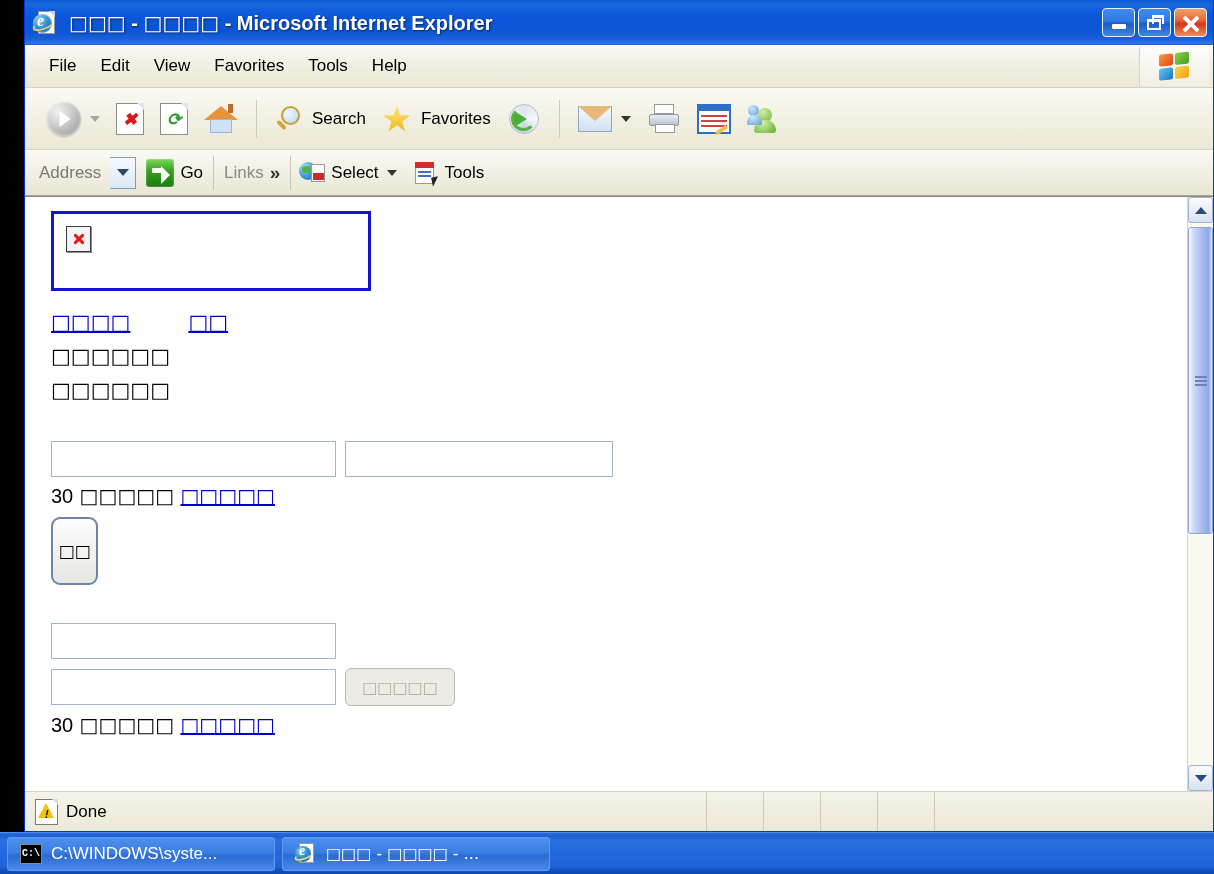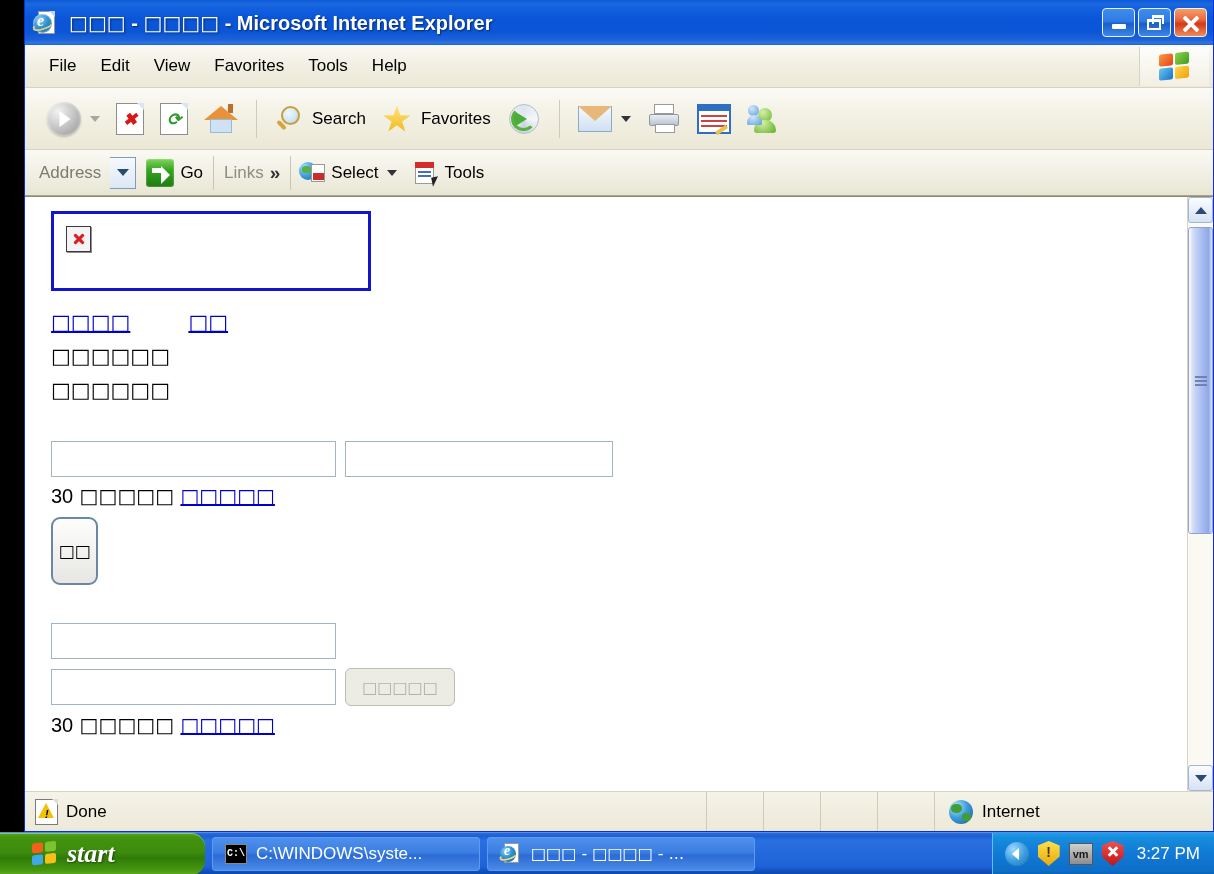--- a/index.html
+++ b/index.html
@@ -734,55 +734,35 @@
           <i class="pg2"></i>
             <i class="tri"></i>
             <i class="bang">!</i>
         </span>
         <span id="status-text">Done</span>
       </div>
       <div class="sb-panel"></div>
       <div class="sb-panel"></div>
       <div class="sb-panel"></div>
       <div class="sb-panel"></div>
-      <div id="status-zone">
-        <span class="globe-ico"></span>
-        <span id="zone-text">Internet</span>
-      </div>
     </div>
 
   </div>
 
   <div id="taskbar">
-    <div id="start-btn">
-      <span class="flag">
-        <i class="a"></i>
-          <i class="b"></i>
-          <i class="c"></i>
-          <i class="d"></i>
-      </span>
-      <span id="start-label">start</span>
-    </div>
 
     <div class="task-btn">
       <span class="cmd-ico">C:\</span>
       <span>C:\WINDOWS\syste...</span>
     </div>
 
     <div class="task-btn">
       <span class="ie-ico-sm">
         <span class="page"></span>
           <span class="e"></span>
           <span class="swoosh"></span>
       </span>
       <span class="task-tofu">□□□ - □□□□ - ...</span>
     </div>
 
-    <div id="tray">
-      <span class="tray-chev"></span>
-      <span class="tray-shield-y"></span>
-      <span class="tray-vm">vm</span>
-      <span class="tray-shield-r"></span>
-      <span id="tray-clock">3:27 PM</span>
-    </div>
   </div>
 
 </div>
 
 </body></html>

